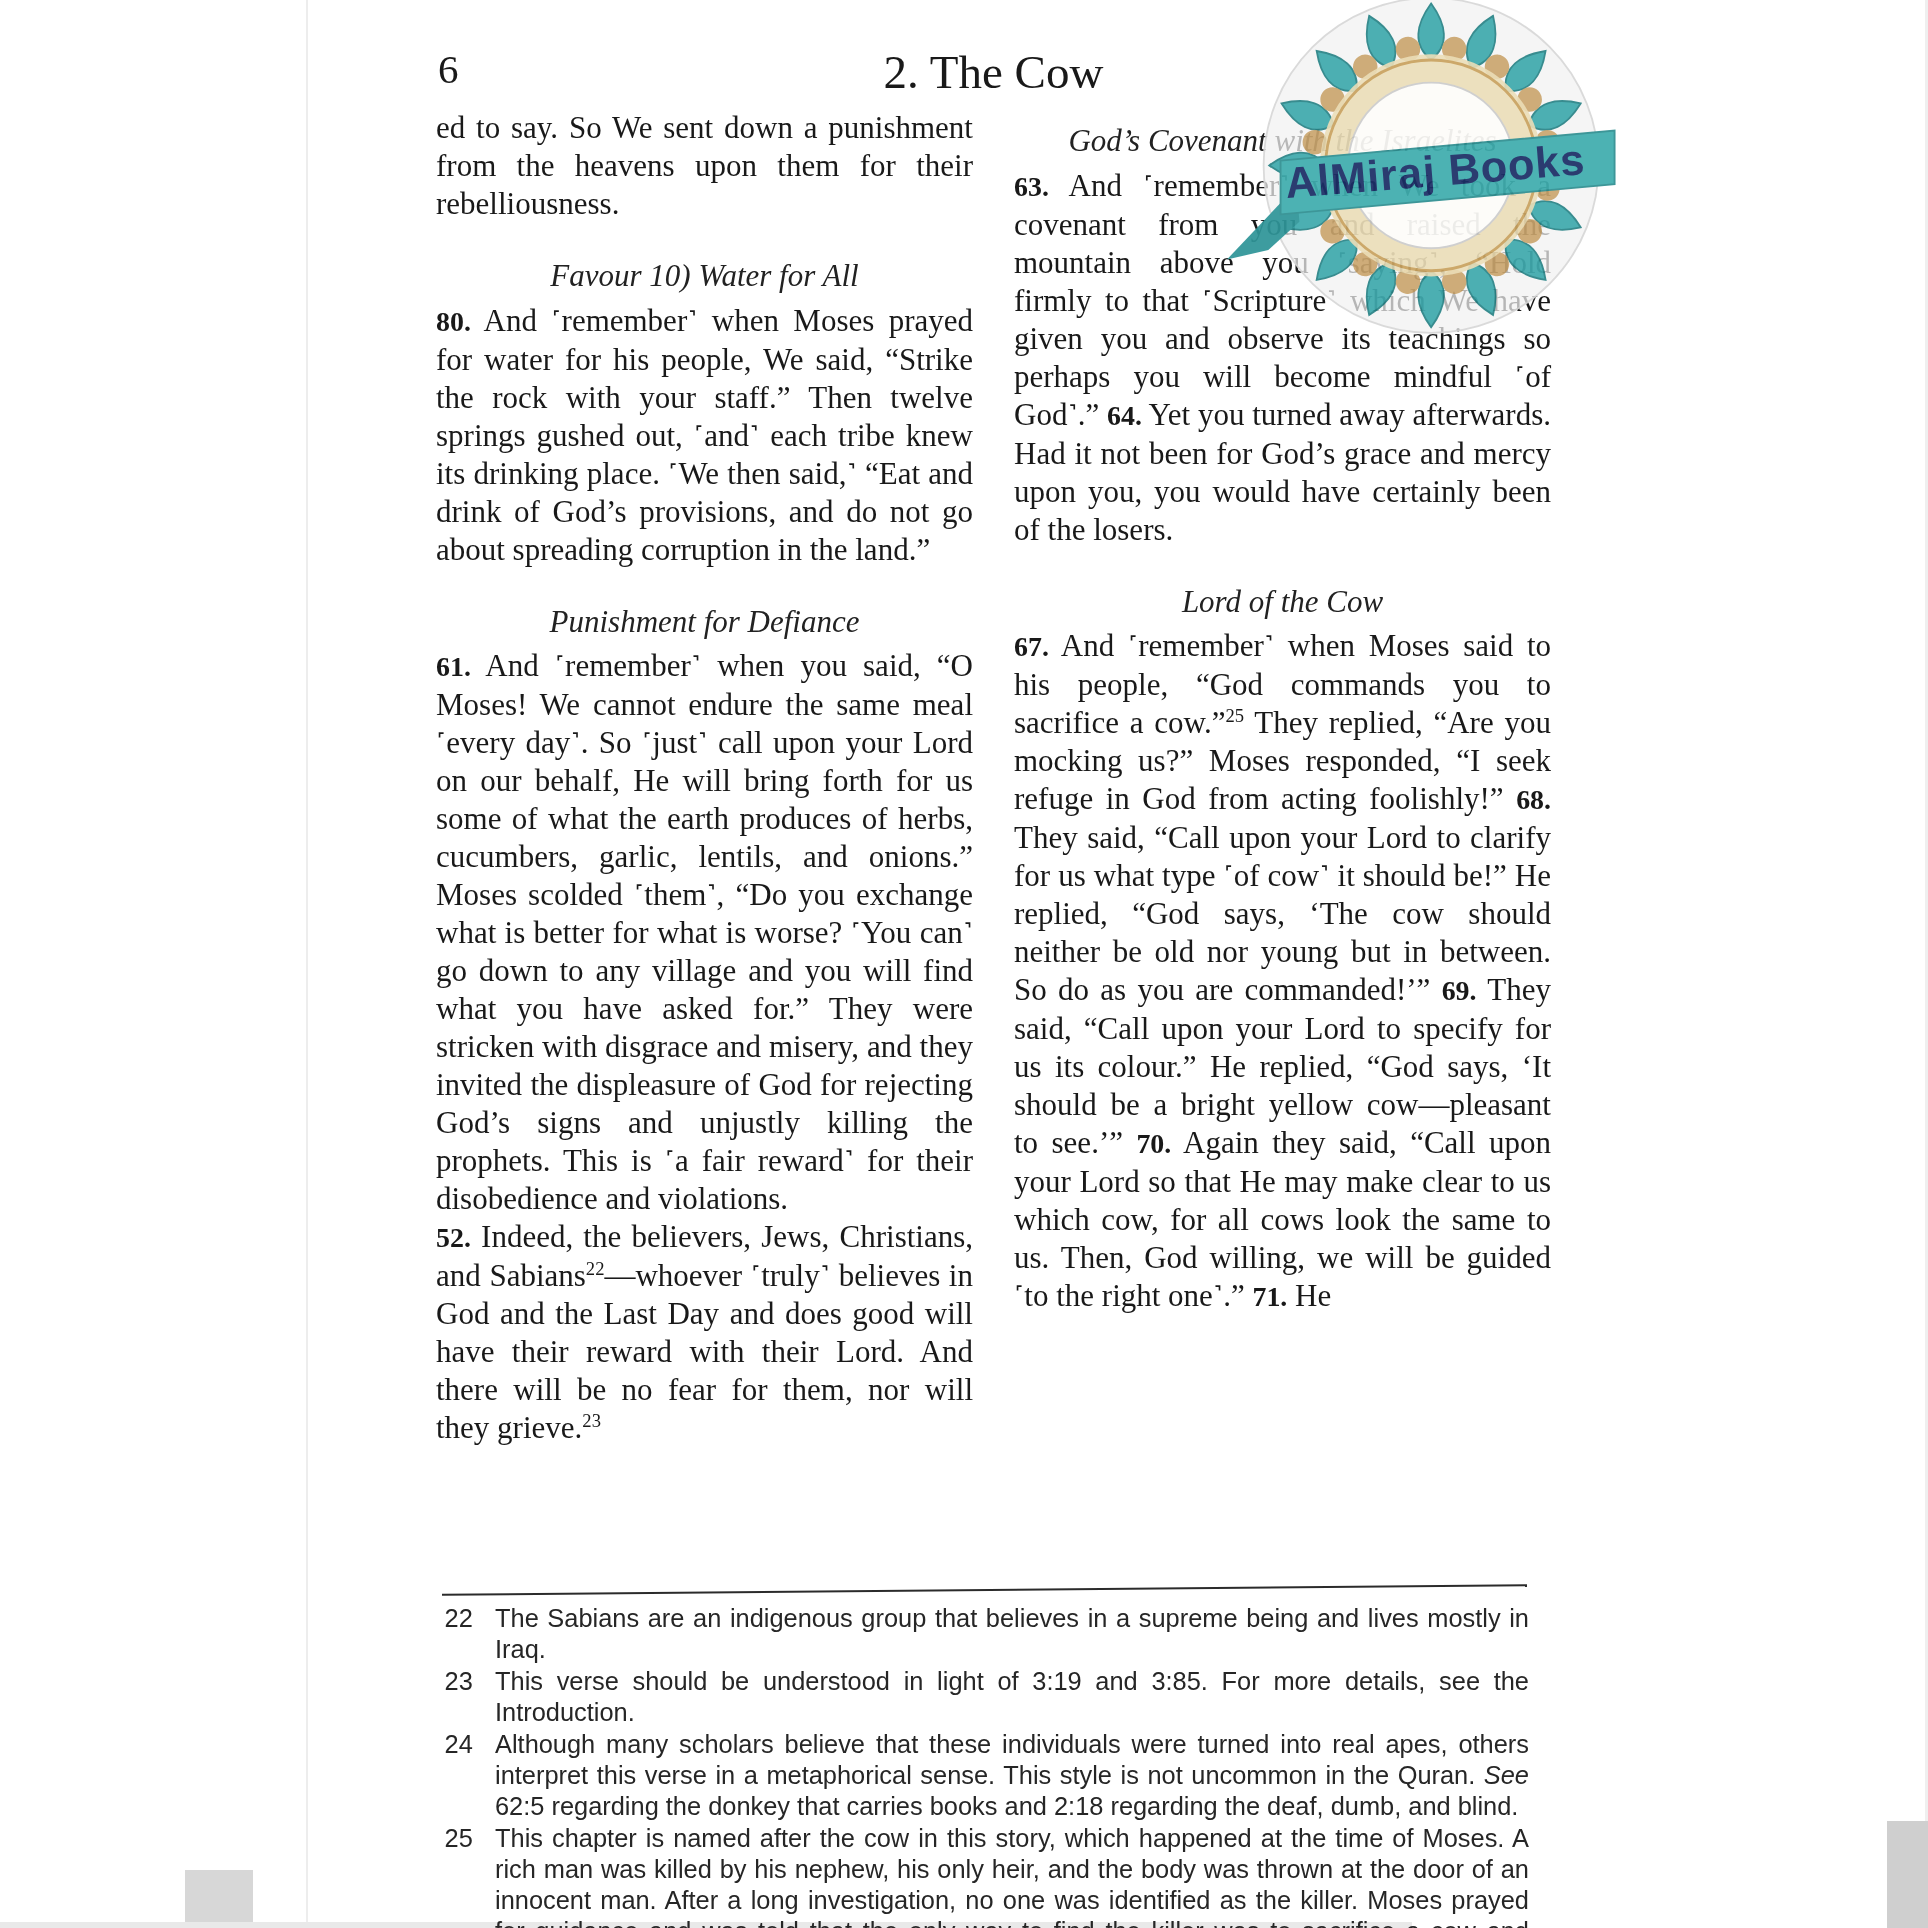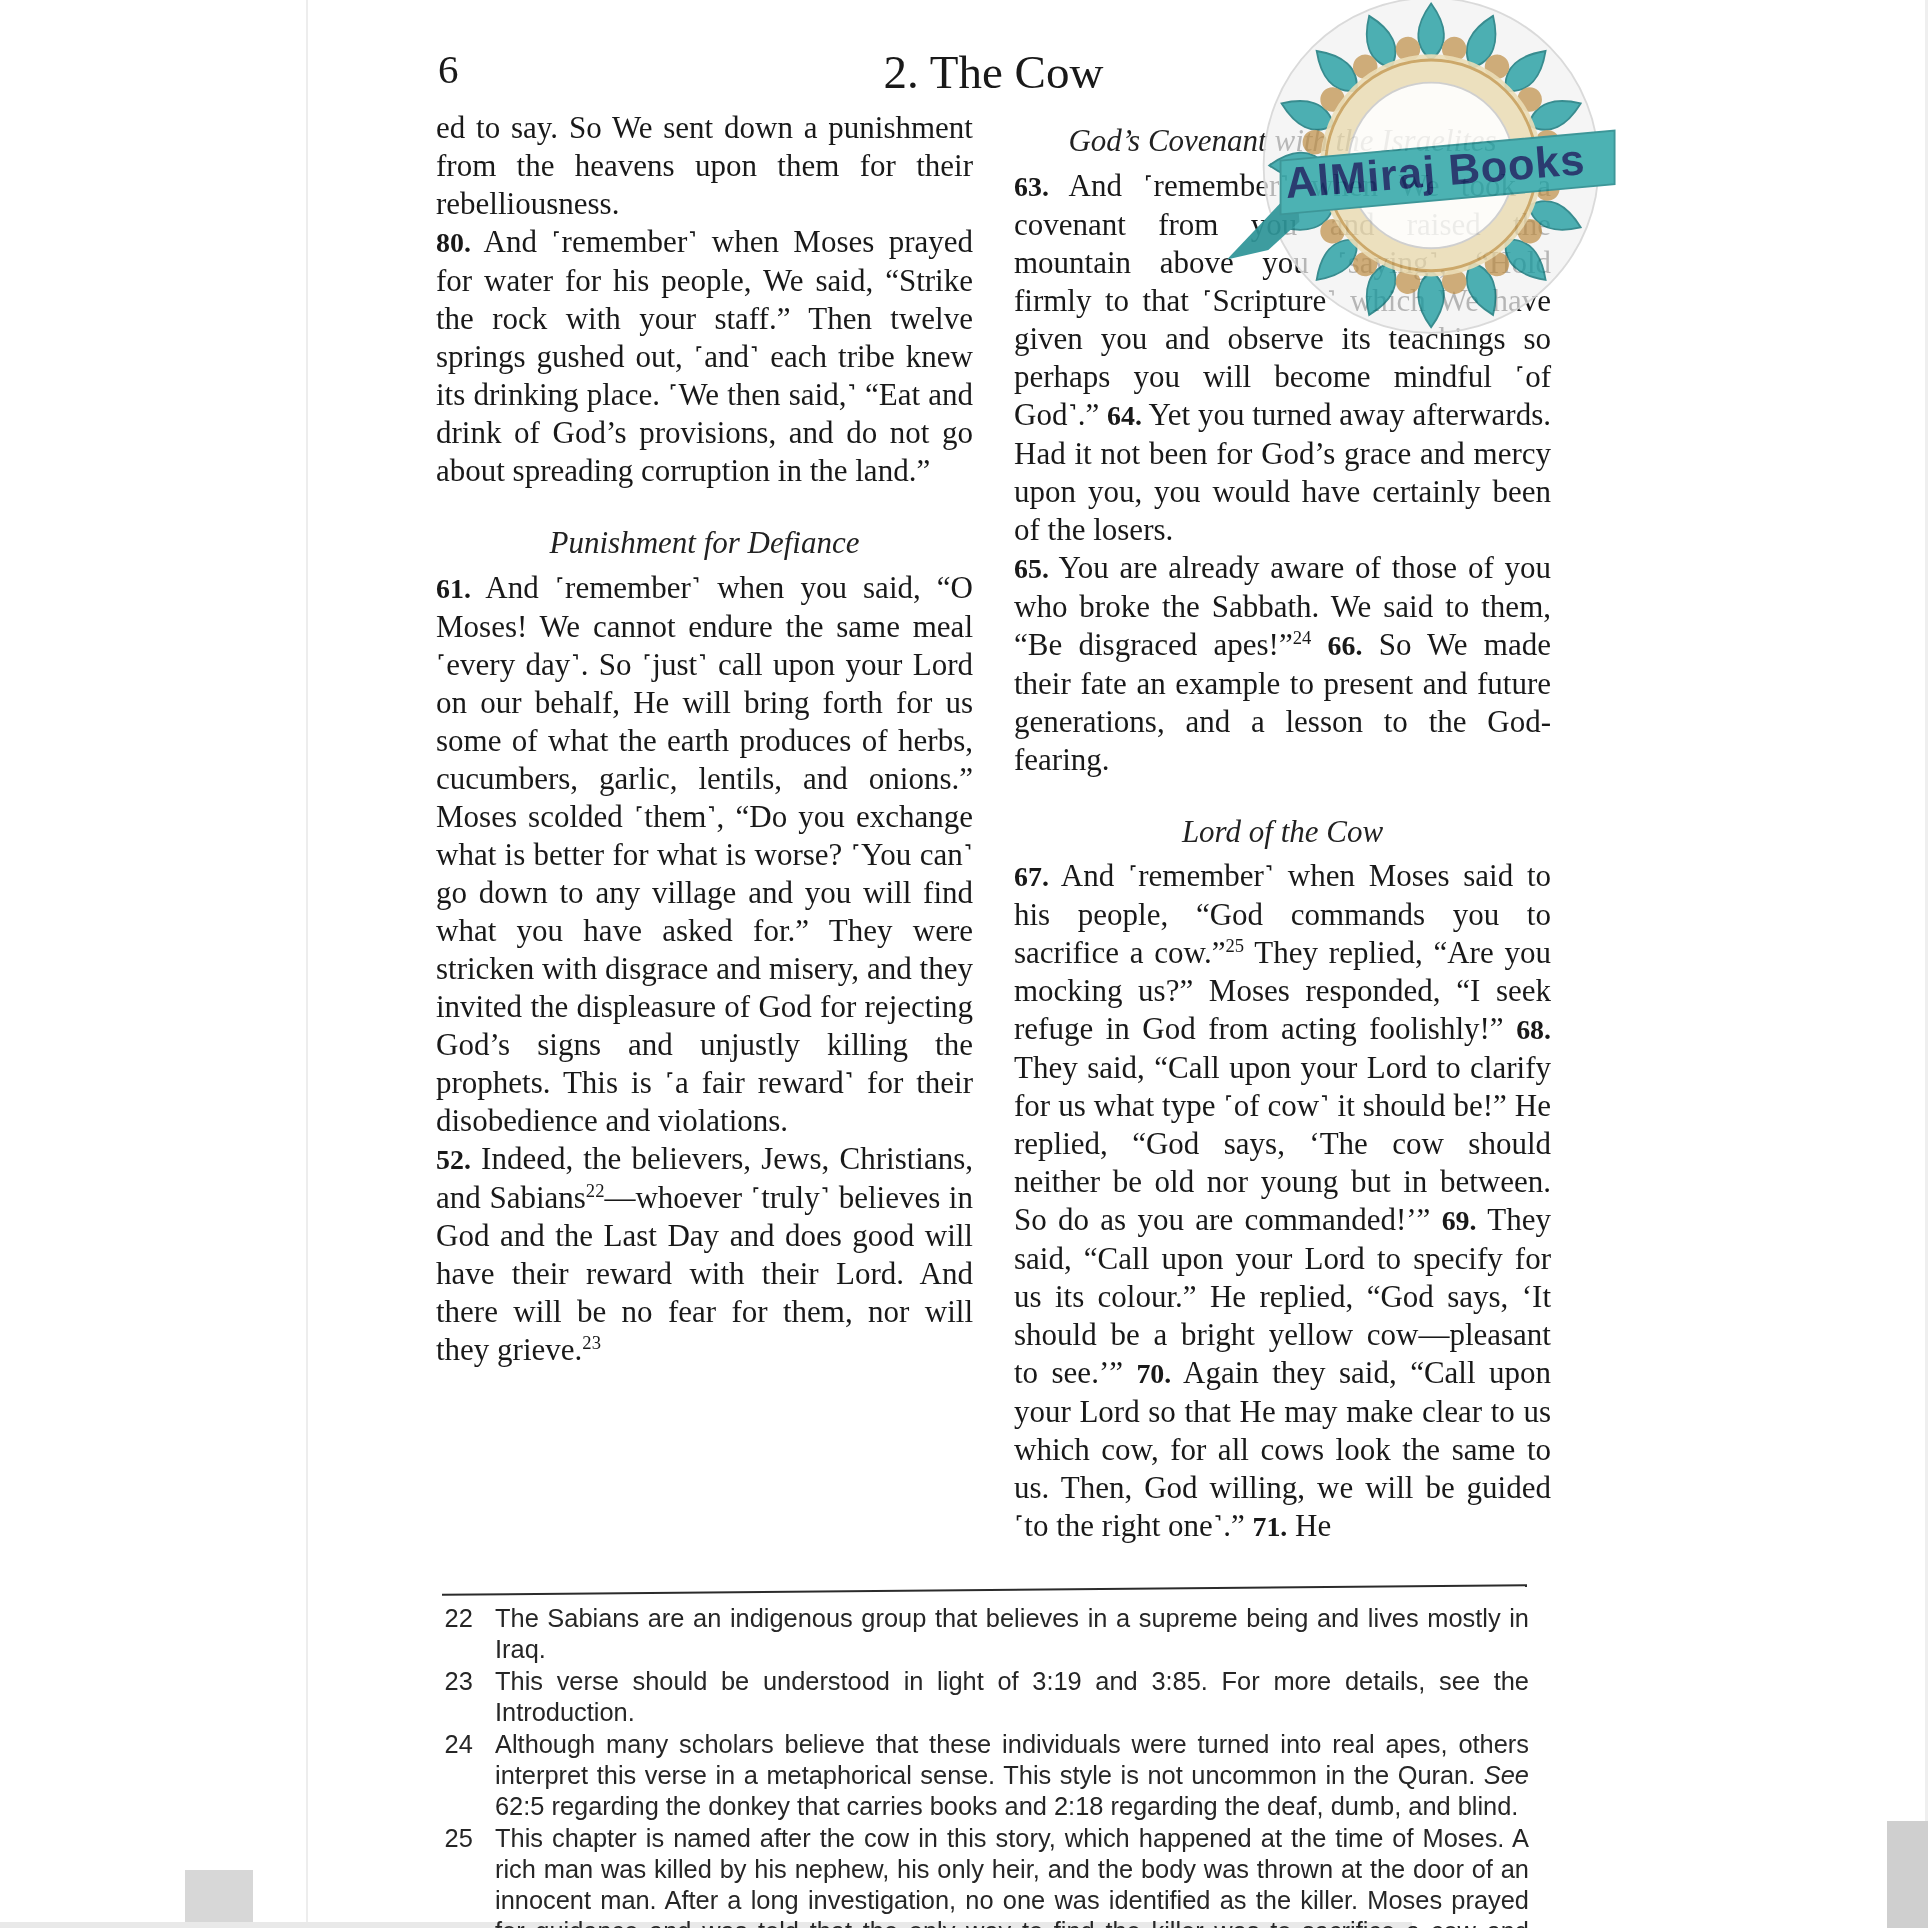--- a/index.html
+++ b/index.html
@@ -46,29 +46,29 @@
   <div class="corner-br"></div>
 
   <div class="hdr">
     <span class="pnum">6</span>
     <div class="ptitle">2. The Cow</div>
   </div>
 
   <div class="cols">
     <div class="col">
         <p class="para">ed to say. So We sent down a punishment from the heavens upon them for their rebelliousness.</p>
+        <div class="heading">Favour 10)  Water for All</div>
         <p class="para"><b class="vnum">80.</b> And ˹remember˺ when Moses prayed for water for his people, We said, “Strike the rock with your staff.” Then twelve springs gushed out, ˹and˺ each tribe knew its drinking place. ˹We then said,˺ “Eat and drink of God’s provisions, and do not go about spreading corruption in the land.”</p>
         <div class="heading">Punishment for Defiance</div>
         <p class="para"><b class="vnum">61.</b> And ˹remember˺ when you said, “O Moses! We cannot endure the same meal ˹every day˺. So ˹just˺ call upon your Lord on our behalf, He will bring forth for us some of what the earth produces of herbs, cucumbers, garlic, lentils, and onions.” Moses scolded ˹them˺, “Do you exchange what is better for what is worse? ˹You can˺ go down to any village and you will find what you have asked for.” They were stricken with disgrace and misery, and they invited the displeasure of God for rejecting God’s signs and unjustly killing the prophets. This is ˹a fair reward˺ for their disobedience and violations.</p>
         <p class="para"><b class="vnum">52.</b> Indeed, the believers, Jews, Christians, and Sabians<sup>22</sup>—whoever ˹truly˺ believes in God and the Last Day and does good will have their reward with their Lord. And there will be no fear for them, nor will they grieve.<sup>23</sup></p>
       </div>
     <div class="col">
         <div class="heading">God’s Covenant with the Israelites</div>
         <p class="para"><b class="vnum">63.</b> And ˹remember˺ when We took a covenant from you and raised the mountain above you ˹saying˺, “Hold firmly to that ˹Scripture˺ which We have given you and observe its teachings so perhaps you will become mindful ˹of God˺.” <b class="vnum">64.</b> Yet you turned away afterwards. Had it not been for God’s grace and mercy upon you, you would have certainly been of the losers.</p>
-        <p class="para"><b class="vnum">65.</b> You are already aware of those of you who broke the Sabbath. We said to them, “Be disgraced apes!”<sup>24</sup> <b class="vnum">66.</b> So We made their fate an example to present and future generations, and a lesson to the God-fearing.</p>
         <div class="heading">Lord of the Cow</div>
         <p class="para"><b class="vnum">67.</b> And ˹remember˺ when Moses said to his people, “God commands you to sacrifice a cow.”<sup>25</sup> They replied, “Are you mocking us?” Moses responded, “I seek refuge in God from acting foolishly!” <b class="vnum">68.</b> They said, “Call upon your Lord to clarify for us what type ˹of cow˺ it should be!” He replied, “God says, ‘The cow should neither be old nor young but in between. So do as you are commanded!’” <b class="vnum">69.</b> They said, “Call upon your Lord to specify for us its colour.” He replied, “God says, ‘It should be a bright yellow cow—pleasant to see.’” <b class="vnum">70.</b> Again they said, “Call upon your Lord so that He may make clear to us which cow, for all cows look the same to us. Then, God willing, we will be guided ˹to the right one˺.” <b class="vnum">71.</b> He</p>
       </div>
   </div>
 
   <div class="fn-rule"></div>
   <div class="fns">
       <div class="fn"><span class="fn-num">22</span><span>The Sabians are an indigenous group that believes in a supreme being and lives mostly in Iraq.</span></div>
       <div class="fn"><span class="fn-num">23</span><span>This verse should be understood in light of 3:19 and 3:85. For more details, see the Introduction.</span></div>
       <div class="fn"><span class="fn-num">24</span><span>Although many scholars believe that these individuals were turned into real apes, others interpret this verse in a metaphorical sense. This style is not uncommon in the Quran. <i>See</i> 62:5 regarding the donkey that carries books and 2:18 regarding the deaf, dumb, and blind.</span></div>

